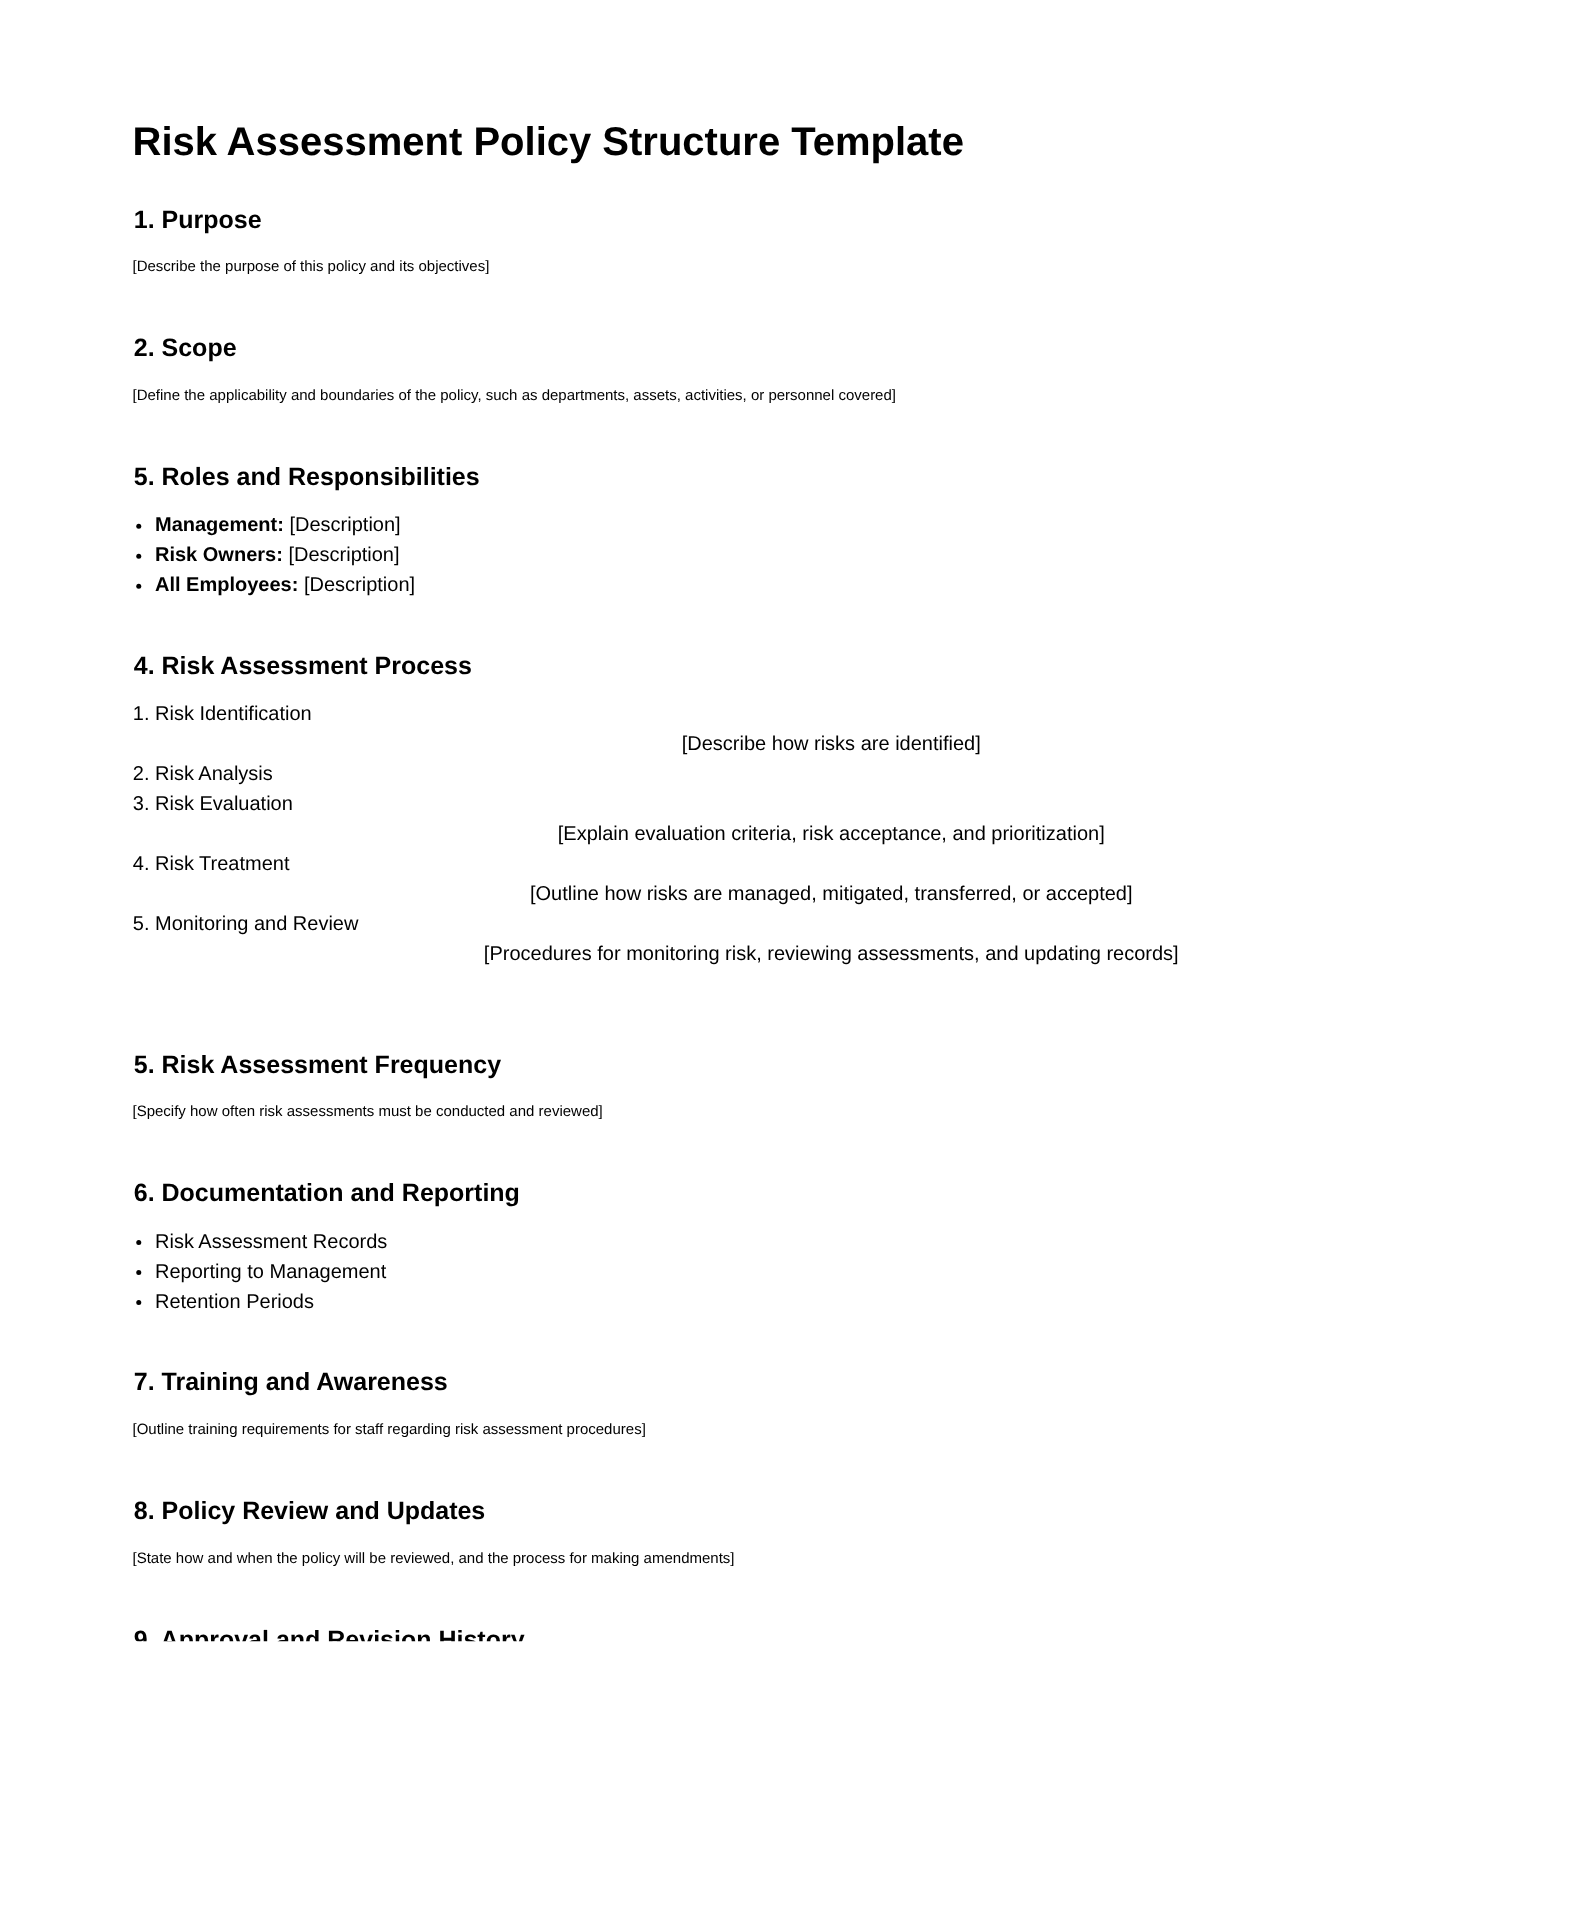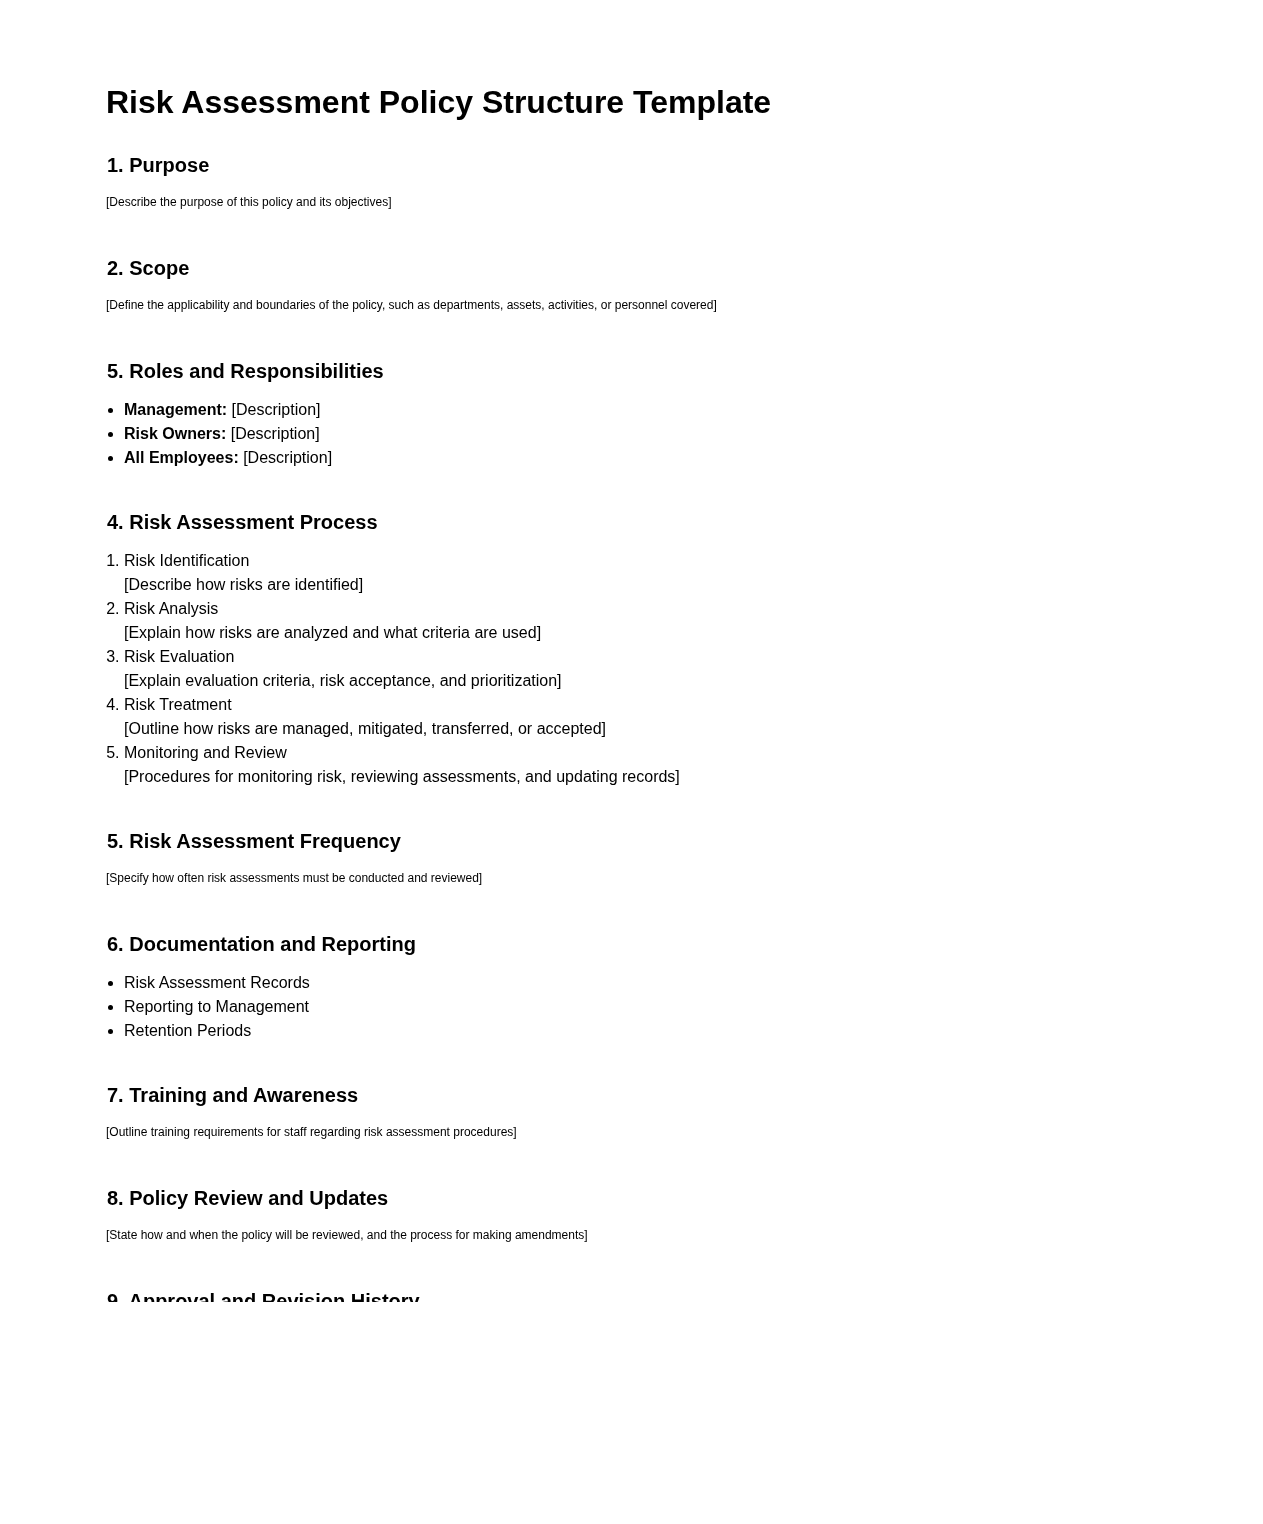--- a/index.html
+++ b/index.html
@@ -1,38 +1,38 @@
 <!DOCTYPE html>
 <html><head>
   <meta charset="utf-8">
   <style>
     html, body { margin: 0; padding: 0; background: #ffffff; }
     body {
       width: 1263px; height: 1524px; position: relative; overflow: hidden;
       font-family: "Liberation Sans", sans-serif; color: #000;
     }
     .viewport {
-      position: absolute; left: 0; top: 0; width: 1149px; height: 1302px;
+      position: absolute; left: 0; top: 11px; width: 1149px; height: 1302px;
       overflow: hidden;
     }
     .doc { position: absolute; left: 106px; top: 0; width: 1100px; }
     h1 {
       font-size: 32px; font-weight: bold; margin: 0;
       position: absolute; top: 83px; left: 0; white-space: nowrap; line-height: 38px;
     }
     .section { position: absolute; left: 0; width: 1100px; }
     h2 {
       font-size: 20px; font-weight: bold; margin: 1px; line-height: 24px; white-space: nowrap;
     }
     p { font-size: 12px; margin: 15px 0 0 0; line-height: 20px; white-space: nowrap; }
     ul, ol { margin: 15px 0 0 0; padding: 0 0 0 18px; font-size: 16px; line-height: 24px; }
     ul li { list-style: disc; }
     ol li { list-style: decimal; }
     li { white-space: nowrap; }
-    .step-desc { display: block; }
+    .step-desc { display: block; text-align: center; }
     b { font-weight: bold; }
   </style>
 </head>
 <body>
 
 <div class="viewport">
   <div class="doc">
     <h1>Risk Assessment Policy Structure Template</h1>
 
     <div class="section" style="top:152px">
@@ -51,21 +51,21 @@
         <li><b>Management:</b> <span>[Description]</span></li>
         <li><b>Risk Owners:</b> <span>[Description]</span></li>
         <li><b>All Employees:</b> <span>[Description]</span></li>
       </ul>
     </div>
 
     <div class="section" style="top:509px">
       <h2>4. Risk Assessment Process</h2>
       <ol>
         <li><span>Risk Identification</span><span class="step-desc">[Describe how risks are identified]</span></li>
-        <li><span>Risk Analysis</span><span class="step-desc">[Explain how risks are analyzed and what criteria are used]</span></li>
+        <li><span>Risk Analysis</span></li>
         <li><span>Risk Evaluation</span><span class="step-desc">[Explain evaluation criteria, risk acceptance, and prioritization]</span></li>
         <li><span>Risk Treatment</span><span class="step-desc">[Outline how risks are managed, mitigated, transferred, or accepted]</span></li>
         <li><span>Monitoring and Review</span><span class="step-desc">[Procedures for monitoring risk, reviewing assessments, and updating records]</span></li>
       </ol>
     </div>
 
     <div class="section" style="top:828px">
       <h2>5. Risk Assessment Frequency</h2>
       <p>[Specify how often risk assessments must be conducted and reviewed]</p>
     </div>

